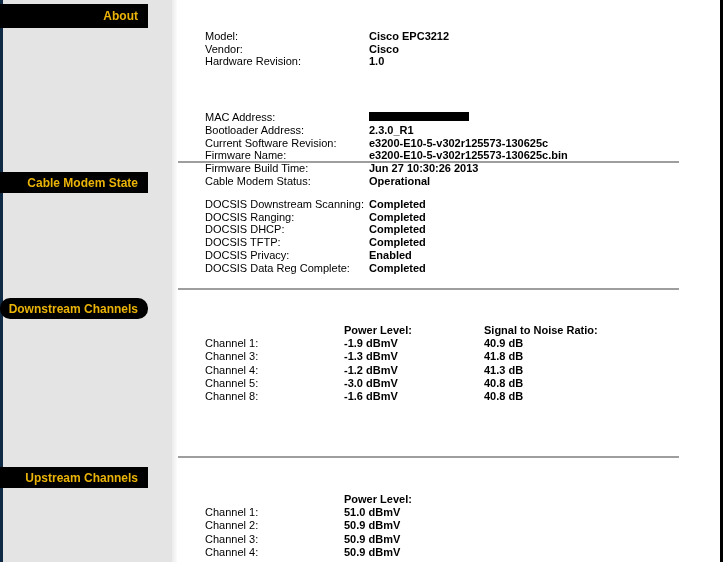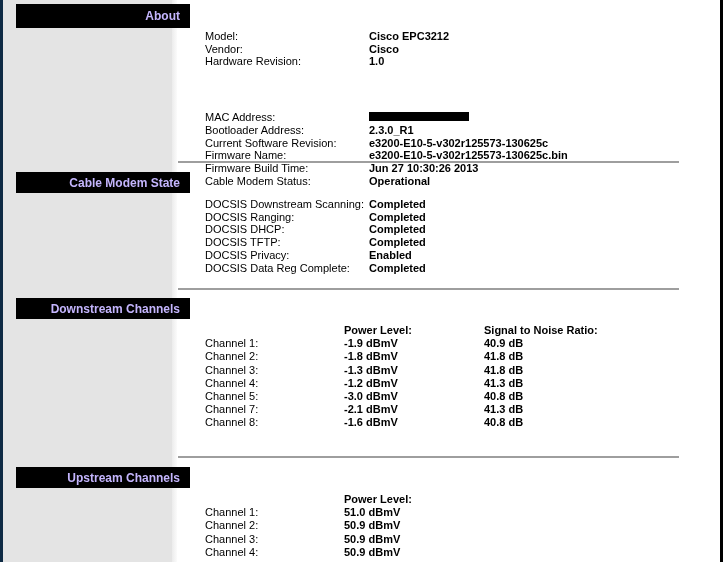--- a/index.html
+++ b/index.html
@@ -8,27 +8,27 @@
     overflow:hidden; font-family:"Liberation Sans", sans-serif;
     font-size:11px; color:#000;
   }
   .navy-strip { position:absolute; left:0; top:0; width:3px; height:100%; background:#0e2a44; }
   .sidebar { position:absolute; left:3px; top:0; width:169px; height:100%; background:#e4e4e4; }
   .sidebar-edge { position:absolute; left:172px; top:0; width:5px; height:100%;
     background:linear-gradient(to right,#ececec,#fbfbfb); }
   .right-border { position:absolute; left:720px; top:0; width:3px; height:100%; background:#000; }
 
   .section-bar {
-    position:absolute; left:16px; width:174px; background:#000000; color:#c4b5fd;
+    position:absolute; left:0; width:148px; background:#000000; color:#eab308;
     font-weight:bold; font-size:12px; box-sizing:border-box; padding-right:10px;
     display:flex; align-items:center; justify-content:flex-end; white-space:nowrap;
   }
   .bar-about { top:4px;  height:24px; }
   .bar-state { top:172px; height:21px; }
-  .bar-down  { top:298px; height:21px; }
+  .bar-down  { top:298px; height:21px;border-radius:10px; }
   .bar-up    { top:467px; height:21px; }
 
   .sep { position:absolute; left:178px; width:501px; height:2px; background:#9e9e9e; }
   .sep-1 { top:161px; } .sep-2 { top:288px; } .sep-3 { top:456px; }
 
   .content { position:absolute; left:205px; }
   .about-content { top:30px; }
   .state-content { top:198px; }
   .down-content  { top:324px; }
   .up-content    { top:493px; }
@@ -81,25 +81,23 @@
         <div class="kv-row"><span class="kv-label">DOCSIS Data Reg Complete:</span><span class="kv-value">Completed</span></div>
       </div>
   </div>
   <div class="sep sep-2"></div>
 
   <div class="section-bar bar-down">Downstream Channels</div>
   <div class="content down-content">
     <div class="ch-row ch-header"><span class="ch-label"></span><span class="ch-power">Power Level:</span><span class="ch-snr">Signal to Noise Ratio:</span></div>
     <div>
         <div class="ch-row"><span class="ch-label">Channel 1:</span><span class="ch-power">-1.9 dBmV</span><span class="ch-snr">40.9 dB</span></div>
-        <div class="ch-row"><span class="ch-label">Channel 2:</span><span class="ch-power">-1.8 dBmV</span><span class="ch-snr">41.8 dB</span></div>
         <div class="ch-row"><span class="ch-label">Channel 3:</span><span class="ch-power">-1.3 dBmV</span><span class="ch-snr">41.8 dB</span></div>
         <div class="ch-row"><span class="ch-label">Channel 4:</span><span class="ch-power">-1.2 dBmV</span><span class="ch-snr">41.3 dB</span></div>
         <div class="ch-row"><span class="ch-label">Channel 5:</span><span class="ch-power">-3.0 dBmV</span><span class="ch-snr">40.8 dB</span></div>
-        <div class="ch-row"><span class="ch-label">Channel 7:</span><span class="ch-power">-2.1 dBmV</span><span class="ch-snr">41.3 dB</span></div>
         <div class="ch-row"><span class="ch-label">Channel 8:</span><span class="ch-power">-1.6 dBmV</span><span class="ch-snr">40.8 dB</span></div>
       </div>
   </div>
   <div class="sep sep-3"></div>
 
   <div class="section-bar bar-up">Upstream Channels</div>
   <div class="content up-content">
     <div class="ch-row ch-header"><span class="ch-label"></span><span class="ch-power">Power Level:</span></div>
     <div>
         <div class="ch-row"><span class="ch-label">Channel 1:</span><span class="ch-power">51.0 dBmV</span></div>

